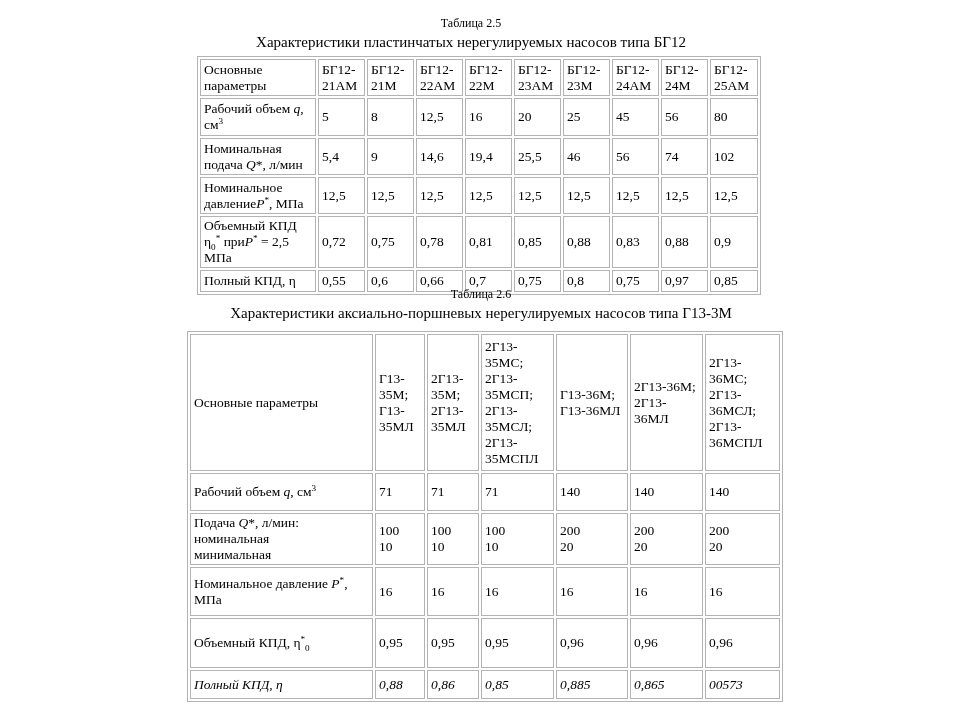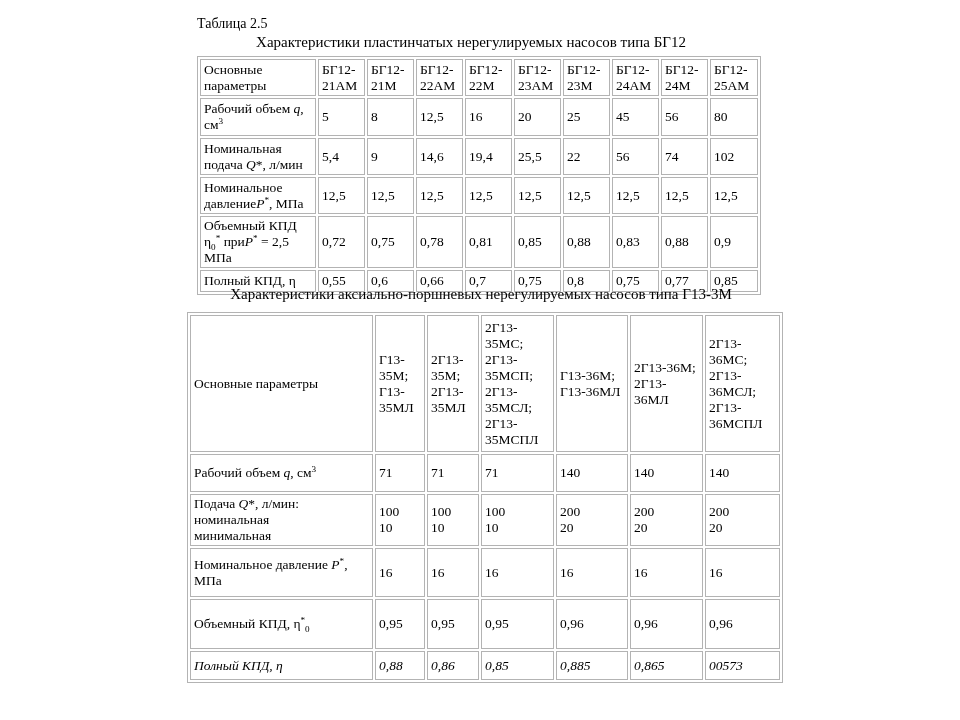--- a/index.html
+++ b/index.html
@@ -10,22 +10,22 @@
     height: 720px;
     background: #fff;
     font-family: "Liberation Serif", "DejaVu Serif", serif;
     color: #000;
     overflow: hidden;
   }
   .tbl-block { position: absolute; }
   #block-0 { left: 197px; top: 14px;  width: 548px; }
   #block-1 { left: 187px; top: 285px; width: 588px; }
   .caption {
-    text-align: left;
-    font-size: 14px;
+    text-align: center;
+    font-size: 12px;
     line-height: 19px;
   }
   .title {
     text-align: center;
     font-size: 15px;
     line-height: 19px;
   }
   table {
     border-collapse: separate;
     border-spacing: 2px;
@@ -111,21 +111,21 @@
             <td>56</td>
             <td>80</td>
           </tr>
           <tr>
             <td><span>Номинальная подача </span><i>Q</i><span>*, л/мин</span></td>
             <td>5,4</td>
             <td>9</td>
             <td>14,6</td>
             <td>19,4</td>
             <td>25,5</td>
-            <td>22</td>
+            <td>46</td>
             <td>56</td>
             <td>74</td>
             <td>102</td>
           </tr>
           <tr>
             <td><span>Номинальное давление</span><i>P</i><sup>*</sup><span>, МПа</span></td>
             <td>12,5</td>
             <td>12,5</td>
             <td>12,5</td>
             <td>12,5</td>
@@ -149,28 +149,29 @@
           </tr>
           <tr>
             <td><span>Полный КПД, η</span></td>
             <td>0,55</td>
             <td>0,6</td>
             <td>0,66</td>
             <td>0,7</td>
             <td>0,75</td>
             <td>0,8</td>
             <td>0,75</td>
-            <td>0,77</td>
+            <td>0,97</td>
             <td>0,85</td>
           </tr>
         </tbody>
     </table>
   </section>
 
   <section class="tbl-block" id="block-1">
+    <div class="caption">Таблица 2.6</div>
     <div class="title">Характеристики аксиально-поршневых нерегулируемых насосов типа Г13-3М</div>
     <table id="t1">
       <colgroup>
         <col style="width:183px">
           <col style="width:50px">
           <col style="width:52px">
         <col style="width:73px">
           <col style="width:72px">
           <col style="width:73px">
         <col style="width:75px">

